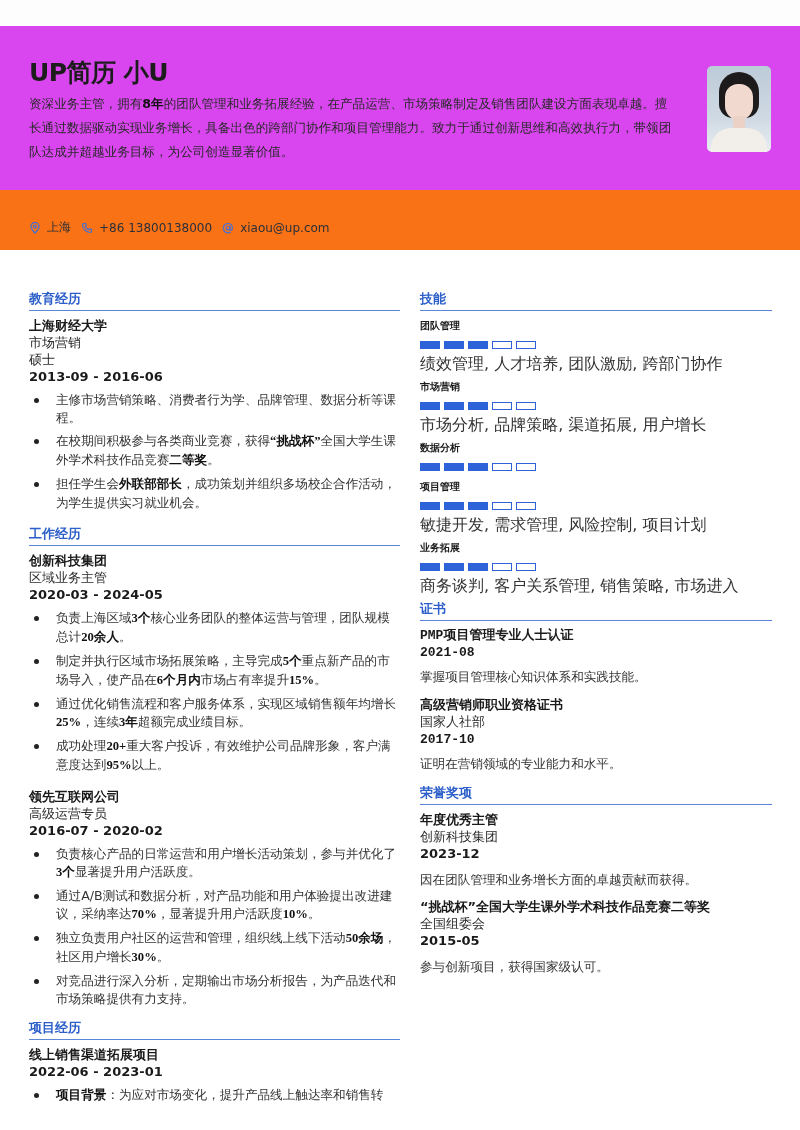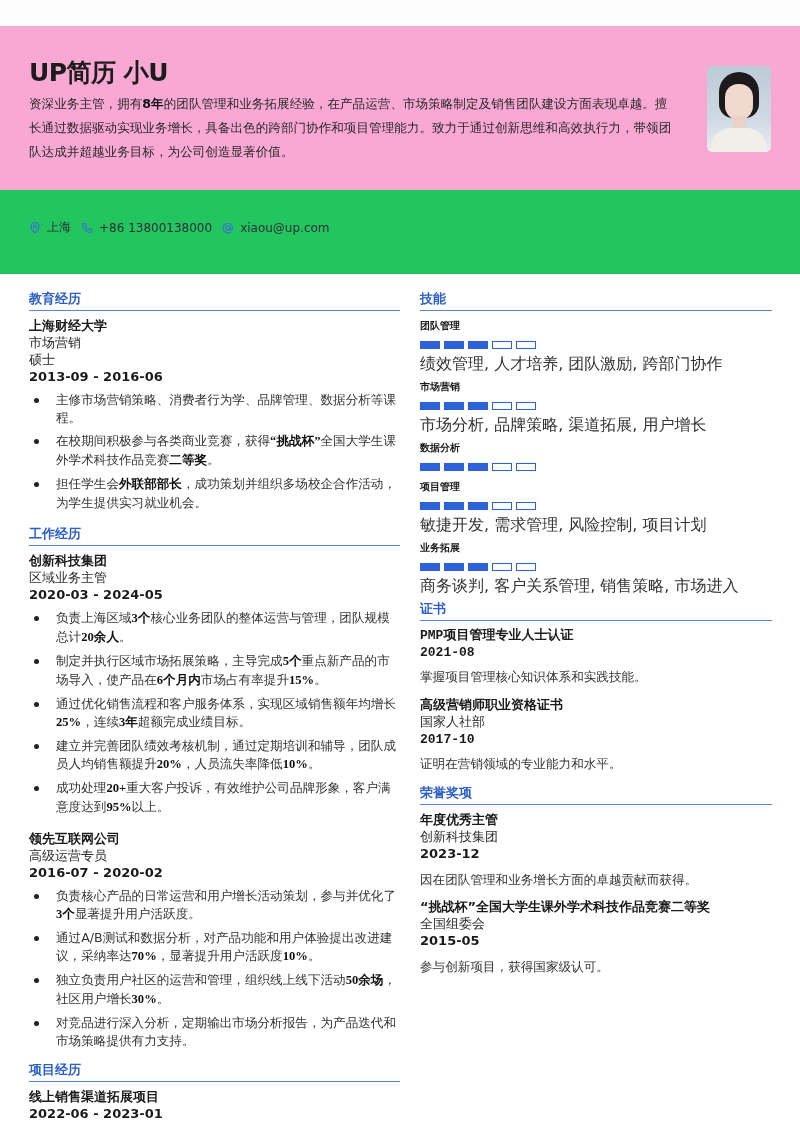--- a/index.html
+++ b/index.html
@@ -1,32 +1,32 @@
 <!DOCTYPE html>
 <html><head>
 <meta charset="utf-8">
 <style>
   * { box-sizing: border-box; margin: 0; padding: 0; }
   html, body { width: 800px; height: 1130px; overflow: hidden; background: #ffffff; }
   body { font-family: "DejaVu Sans", "Liberation Sans", sans-serif; color: #222; position: relative; }
 
   .top-strip { position: absolute; left: 0; top: 0; width: 800px; height: 26px; background: #fdfdfe; }
 
-  .header { position: absolute; left: 0; top: 26px; width: 800px; height: 164px; background: #f9a8d4; }
+  .header { position: absolute; left: 0; top: 26px; width: 800px; height: 164px; background: #d946ef; }
   .header .name { position: absolute; left: 29px; top: 30px; font-size: 25px; font-weight: 600; color: #1c1c1c; letter-spacing: -0.5px; }
   .header .summary { position: absolute; left: 29px; top: 66px; width: 650px; font-size: 12.6px; line-height: 24px; color: #2a2a2a; }
   .header .summary b { font-weight: 700; color: #111; }
   .photo { position: absolute; left: 707px; top: 40px; width: 64px; height: 86px; border-radius: 5px; overflow: hidden;
            background: linear-gradient(180deg, #bccbd8 0%, #cfd9e3 60%, #e9edf1 100%); }
   .photo .hair { position: absolute; left: 12px; top: 6px; width: 40px; height: 46px; border-radius: 20px 20px 14px 14px; background: #1d1a1c; }
   .photo .face { position: absolute; left: 18px; top: 18px; width: 28px; height: 36px; border-radius: 14px 14px 15px 15px; background: #f1d9cf; }
   .photo .neck { position: absolute; left: 26px; top: 50px; width: 12px; height: 14px; background: #ecd2c6; }
   .photo .body { position: absolute; left: 4px; top: 62px; width: 56px; height: 30px; border-radius: 20px 20px 0 0; background: #f2efea; }
 
-  .contact { position: absolute; left: 0; top: 190px; width: 800px; height: 84px; background: #22c55e; }
+  .contact { position: absolute; left: 0; top: 190px; width: 800px; height: 60px; background: #f97316; }
   .contact .row { position: absolute; left: 29px; top: 29px; display: flex; align-items: center; font-size: 12px; color: #2b2f3a; }
   .contact .item { display: flex; align-items: center; margin-right: 10px; }
   .contact .ic { width: 12px; height: 12px; margin-right: 6px; display: inline-block; }
 
   .col-left { position: absolute; left: 29px; top: 290px; width: 371px; }
   .col-right { position: absolute; left: 420px; top: 290px; width: 352px; }
 
   .sec-title { font-size: 13px; font-weight: 700; color: #2c5fc9; padding-bottom: 2px; border-bottom: 1.5px solid #5b86d6; margin-bottom: 6px; }
   .entry-title { font-size: 13px; font-weight: 700; color: #1a1a1a; line-height: 17px; }
   .entry-sub { font-size: 13px; color: #2a2a2a; line-height: 17px; }
@@ -108,21 +108,20 @@
   <div style="margin-bottom:12px;">
     <div class="sec-title">工作经历</div>
     <div style="margin-bottom:14px;">
       <div class="entry-title">创新科技集团</div>
       <div class="entry-sub">区域业务主管</div>
       <div class="entry-date">2020-03 - 2024-05</div>
       <ul class="bullets">
         <li><span>负责上海区域</span><b>3个</b><span>核心业务团队的整体运营与管理，团队规模总计</span><b>20余人</b><span>。</span></li>
         <li><span>制定并执行区域市场拓展策略，主导完成</span><b>5个</b><span>重点新产品的市场导入，使产品在</span><b>6个月内</b><span>市场占有率提升</span><b>15%</b><span>。</span></li>
         <li><span>通过优化销售流程和客户服务体系，实现区域销售额年均增长</span><b>25%</b><span>，连续</span><b>3年</b><span>超额完成业绩目标。</span></li>
-        <li><span>建立并完善团队绩效考核机制，通过定期培训和辅导，团队成员人均销售额提升</span><b>20%</b><span>，人员流失率降低</span><b>10%</b><span>。</span></li>
         <li><span>成功处理</span><b>20+</b><span>重大客户投诉，有效维护公司品牌形象，客户满意度达到</span><b>95%</b><span>以上。</span></li>
       </ul>
     </div>
     <div>
       <div class="entry-title">领先互联网公司</div>
       <div class="entry-sub">高级运营专员</div>
       <div class="entry-date">2016-07 - 2020-02</div>
       <ul class="bullets">
         <li><span>负责核心产品的日常运营和用户增长活动策划，参与并优化了</span><b>3个</b><span>显著提升用户活跃度。</span></li>
         <li><span>通过A/B测试和数据分析，对产品功能和用户体验提出改进建议，采纳率达</span><b>70%</b><span>，显著提升用户活跃度</span><b>10%</b><span>。</span></li>

